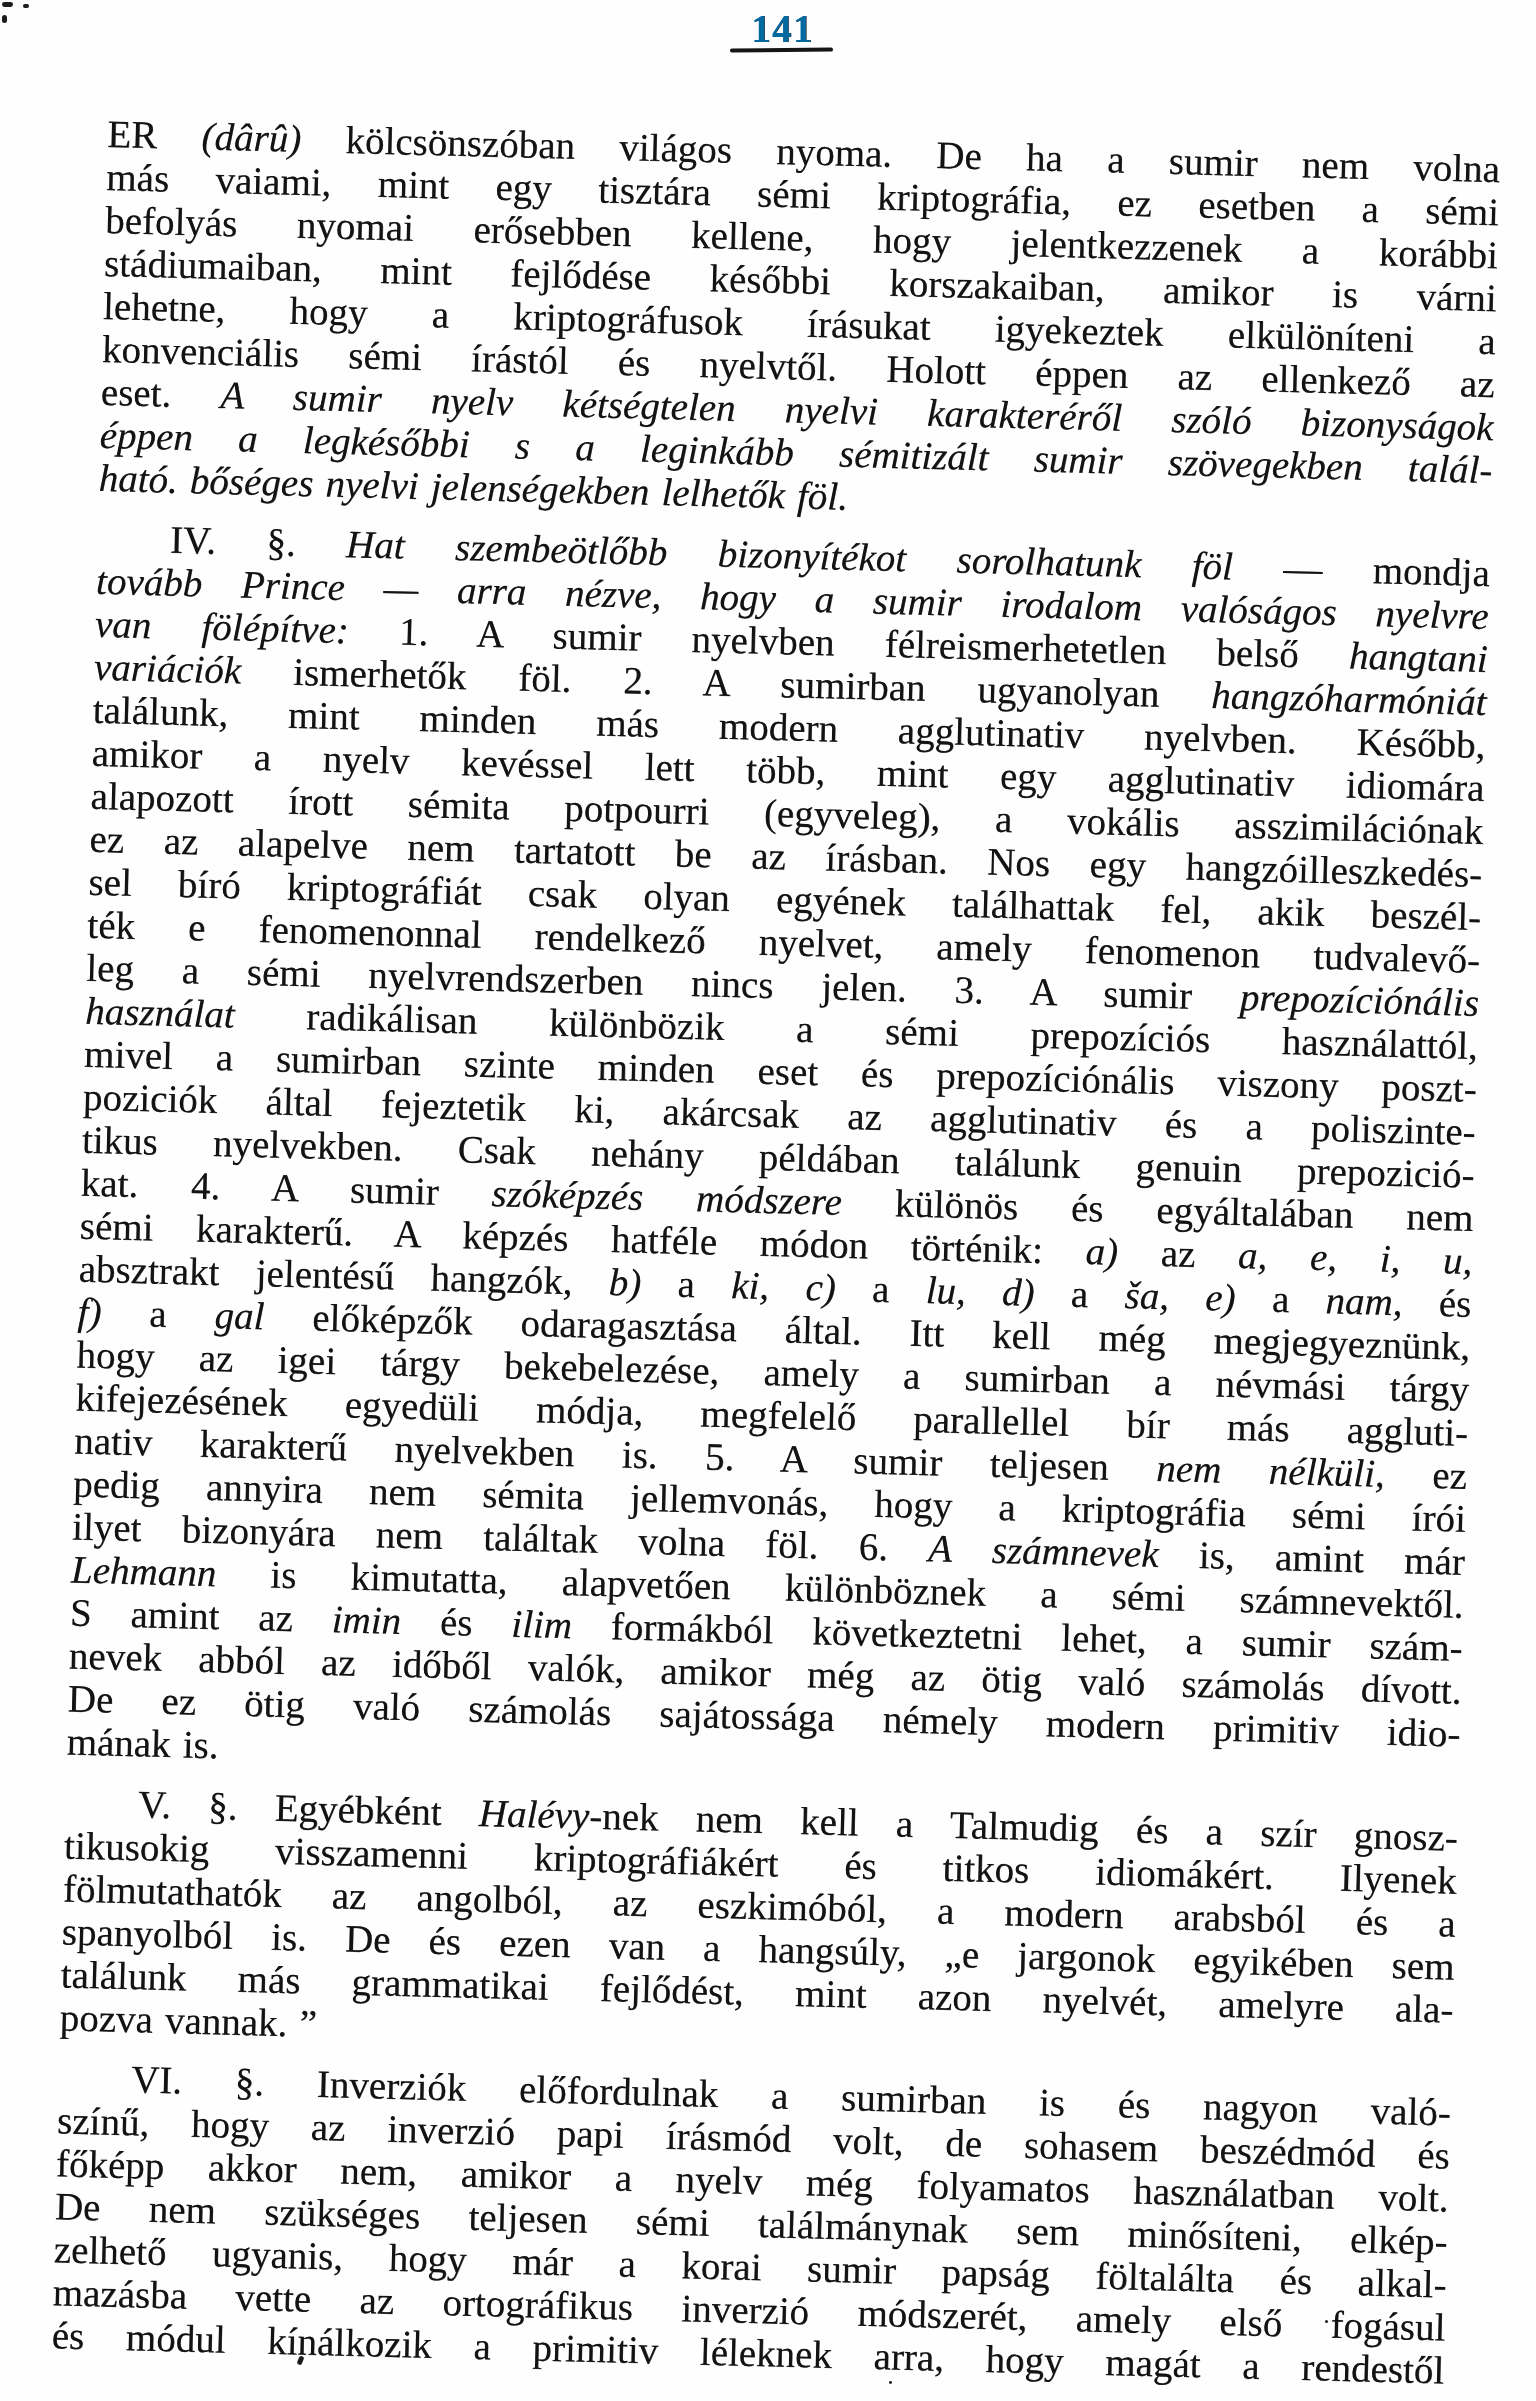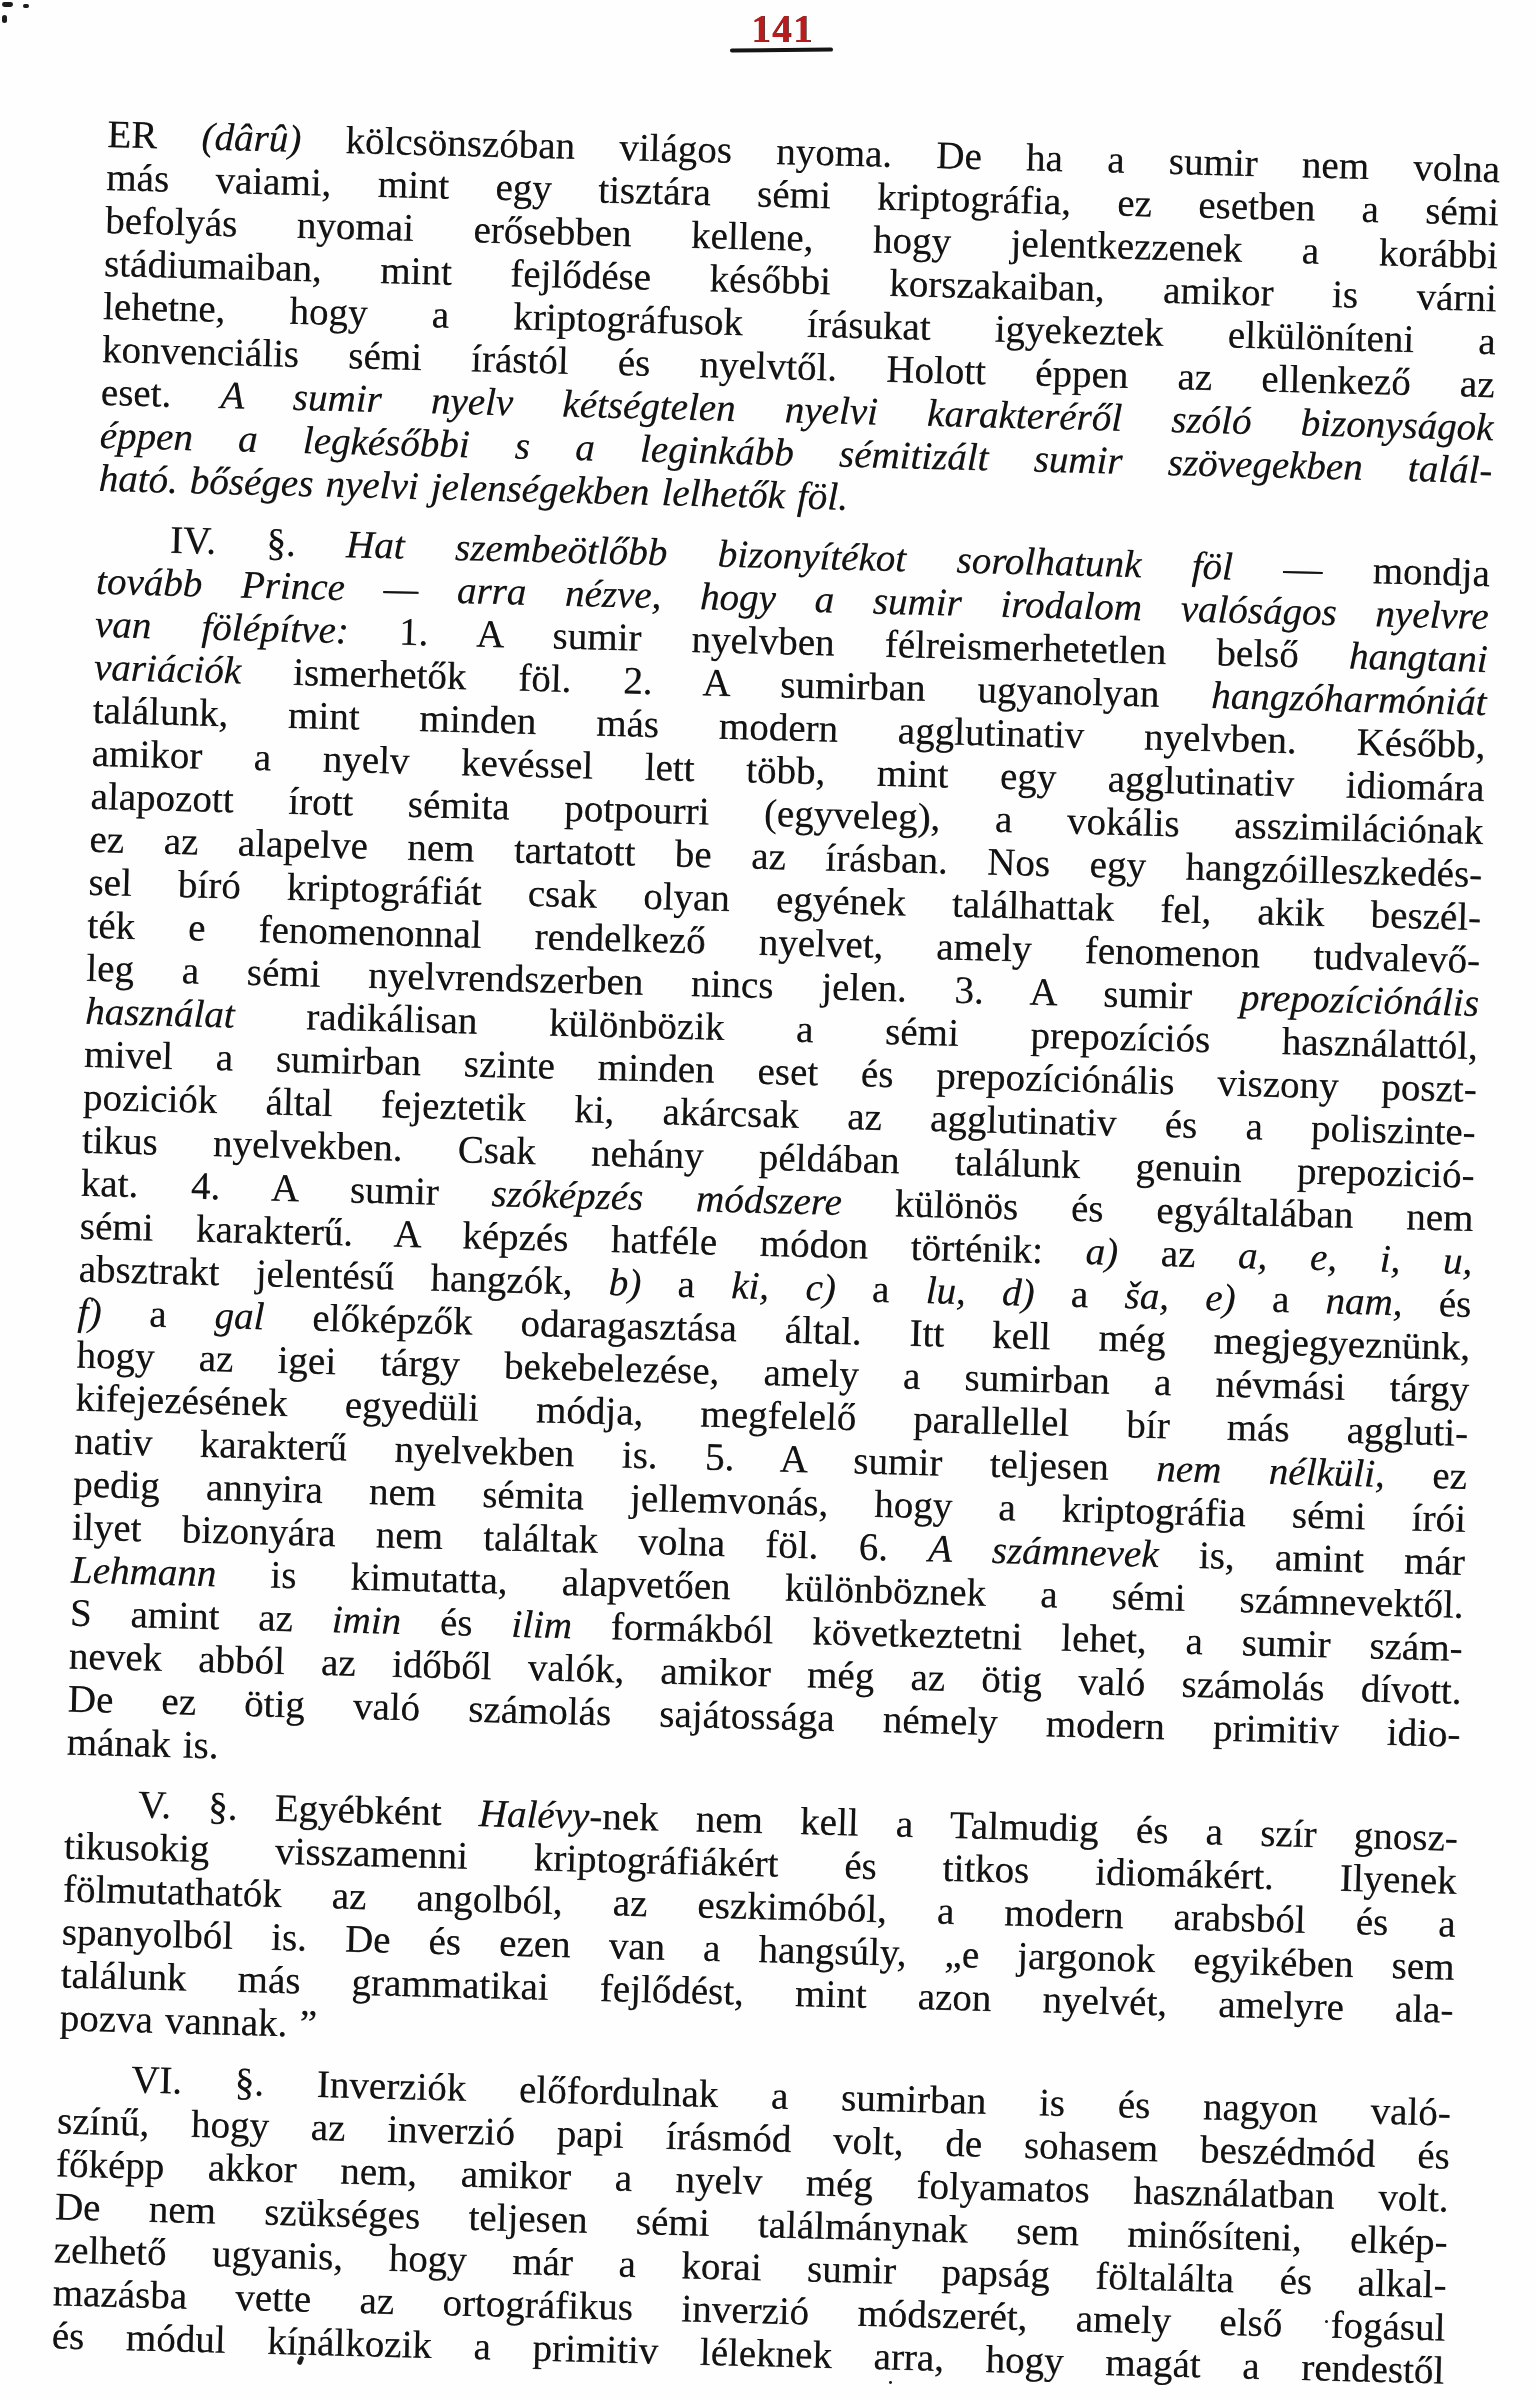--- a/index.html
+++ b/index.html
@@ -8,21 +8,21 @@
     background:#f2f2f0;
     font-family:"Liberation Serif","DejaVu Serif",serif;
   }
   .page{
     position:relative;width:1537px;height:2449px;
     background:#fefefe;overflow:hidden;color:#151515;
   }
   .page-number{
     position:absolute;left:696px;top:5.8px;width:173px;
     text-align:center;font-size:39px;font-weight:700;
-    letter-spacing:1.4px;color:#b91c1c;
+    letter-spacing:1.4px;color:#0369a1;
     text-shadow:0.5px 0 0 #101010;
   }
   .page-underline{
     position:absolute;left:730px;top:48px;width:103px;height:4.3px;
     background:#151515;transform:rotate(-0.45deg);border-radius:1.9px;
   }
   .body-text{
     position:absolute;left:108px;top:112px;width:1393px;
     transform:rotate(1.45deg);transform-origin:0 0;
     font-size:39px;line-height:43px;word-spacing:2.4px;

